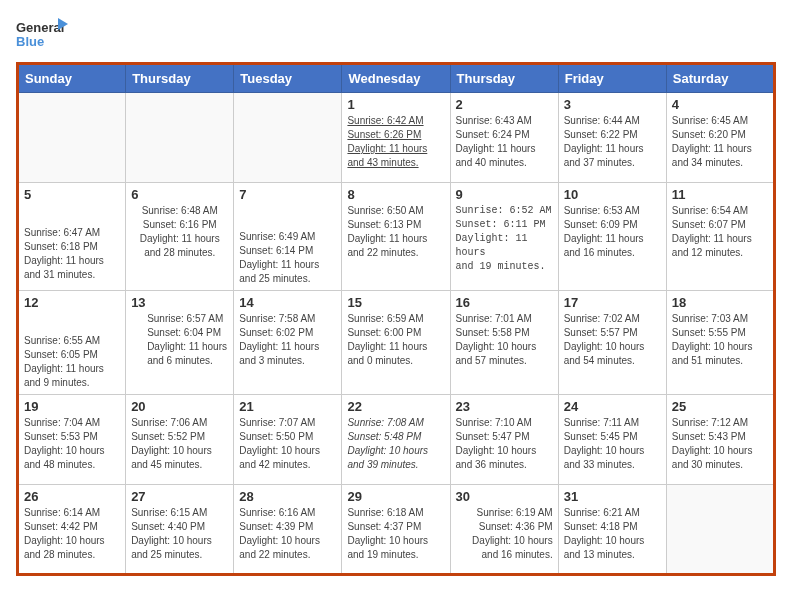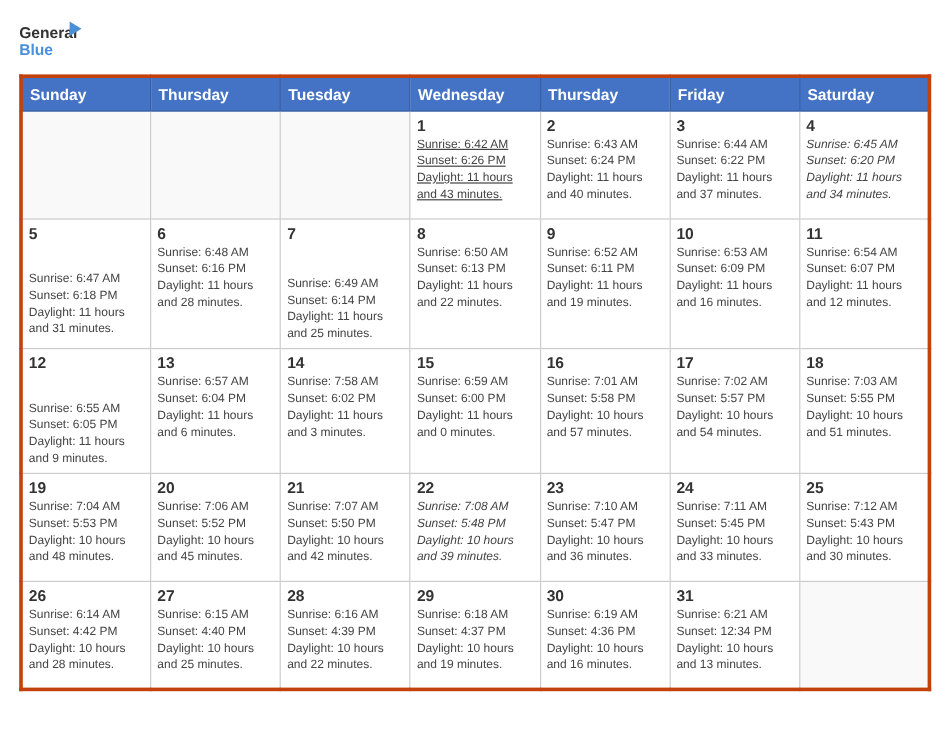--- a/index.html
+++ b/index.html
@@ -124,58 +124,58 @@
         </td>
         <td>
           <div class="day-num">3</div>
           <div class="day-info" style="white-space: pre-line;">Sunrise: 6:44 AM
 Sunset: 6:22 PM
 Daylight: 11 hours
 and 37 minutes.</div>
         </td>
         <td>
           <div class="day-num">4</div>
-          <div class="day-info" style="white-space: pre-line; font-style: italic;">Sunrise: 6:45 AM
+          <div class="day-info" style="white-space: pre-line;">Sunrise: 6:45 AM
 Sunset: 6:20 PM
 Daylight: 11 hours
 and 34 minutes.</div>
         </td>
       </tr>
       <tr>
         <td>
           <div class="day-num">5</div>
           <div class="day-info" style="white-space: pre-line; margin-top: 24px;">Sunrise: 6:47 AM
 Sunset: 6:18 PM
 Daylight: 11 hours
 and 31 minutes.</div>
         </td>
         <td>
           <div class="day-num">6</div>
-          <div class="day-info" style="white-space: pre-line;">Sunrise: 6:48 AM
+          <div class="day-info" style="white-space: pre-line; text-align: center;">Sunrise: 6:48 AM
 Sunset: 6:16 PM
 Daylight: 11 hours
 and 28 minutes.</div>
         </td>
         <td>
           <div class="day-num">7</div>
           <div class="day-info" style="white-space: pre-line; margin-top: 28px;">Sunrise: 6:49 AM
 Sunset: 6:14 PM
 Daylight: 11 hours
 and 25 minutes.</div>
         </td>
         <td>
           <div class="day-num">8</div>
           <div class="day-info" style="white-space: pre-line;">Sunrise: 6:50 AM
 Sunset: 6:13 PM
 Daylight: 11 hours
 and 22 minutes.</div>
         </td>
         <td>
           <div class="day-num">9</div>
-          <div class="day-info" style="white-space: pre-line;">Sunrise: 6:52 AM
+          <div class="day-info" style="white-space: pre-line; font-family: Liberation Mono, monospace;">Sunrise: 6:52 AM
 Sunset: 6:11 PM
 Daylight: 11 hours
 and 19 minutes.</div>
         </td>
         <td>
           <div class="day-num">10</div>
           <div class="day-info" style="white-space: pre-line;">Sunrise: 6:53 AM
 Sunset: 6:09 PM
 Daylight: 11 hours
 and 16 minutes.</div>
@@ -191,21 +191,21 @@
       <tr>
         <td>
           <div class="day-num">12</div>
           <div class="day-info" style="white-space: pre-line; margin-top: 24px;">Sunrise: 6:55 AM
 Sunset: 6:05 PM
 Daylight: 11 hours
 and 9 minutes.</div>
         </td>
         <td>
           <div class="day-num">13</div>
-          <div class="day-info" style="white-space: pre-line;">Sunrise: 6:57 AM
+          <div class="day-info" style="white-space: pre-line; margin-left: 16px;">Sunrise: 6:57 AM
 Sunset: 6:04 PM
 Daylight: 11 hours
 and 6 minutes.</div>
         </td>
         <td>
           <div class="day-num">14</div>
           <div class="day-info" style="white-space: pre-line;">Sunrise: 7:58 AM
 Sunset: 6:02 PM
 Daylight: 11 hours
 and 3 minutes.</div>
@@ -314,28 +314,28 @@
         </td>
         <td>
           <div class="day-num">29</div>
           <div class="day-info" style="white-space: pre-line;">Sunrise: 6:18 AM
 Sunset: 4:37 PM
 Daylight: 10 hours
 and 19 minutes.</div>
         </td>
         <td>
           <div class="day-num">30</div>
-          <div class="day-info" style="white-space: pre-line;">Sunrise: 6:19 AM
+          <div class="day-info" style="white-space: pre-line; text-align: right;">Sunrise: 6:19 AM
 Sunset: 4:36 PM
 Daylight: 10 hours
 and 16 minutes.</div>
         </td>
         <td>
           <div class="day-num">31</div>
           <div class="day-info" style="white-space: pre-line;">Sunrise: 6:21 AM
-Sunset: 12:34 PM
+Sunset: 4:18 PM
 Daylight: 10 hours
 and 13 minutes.</div>
         </td>
         <td class="empty"></td>
       </tr>
     </tbody>
 </table>
 
 </body></html>

